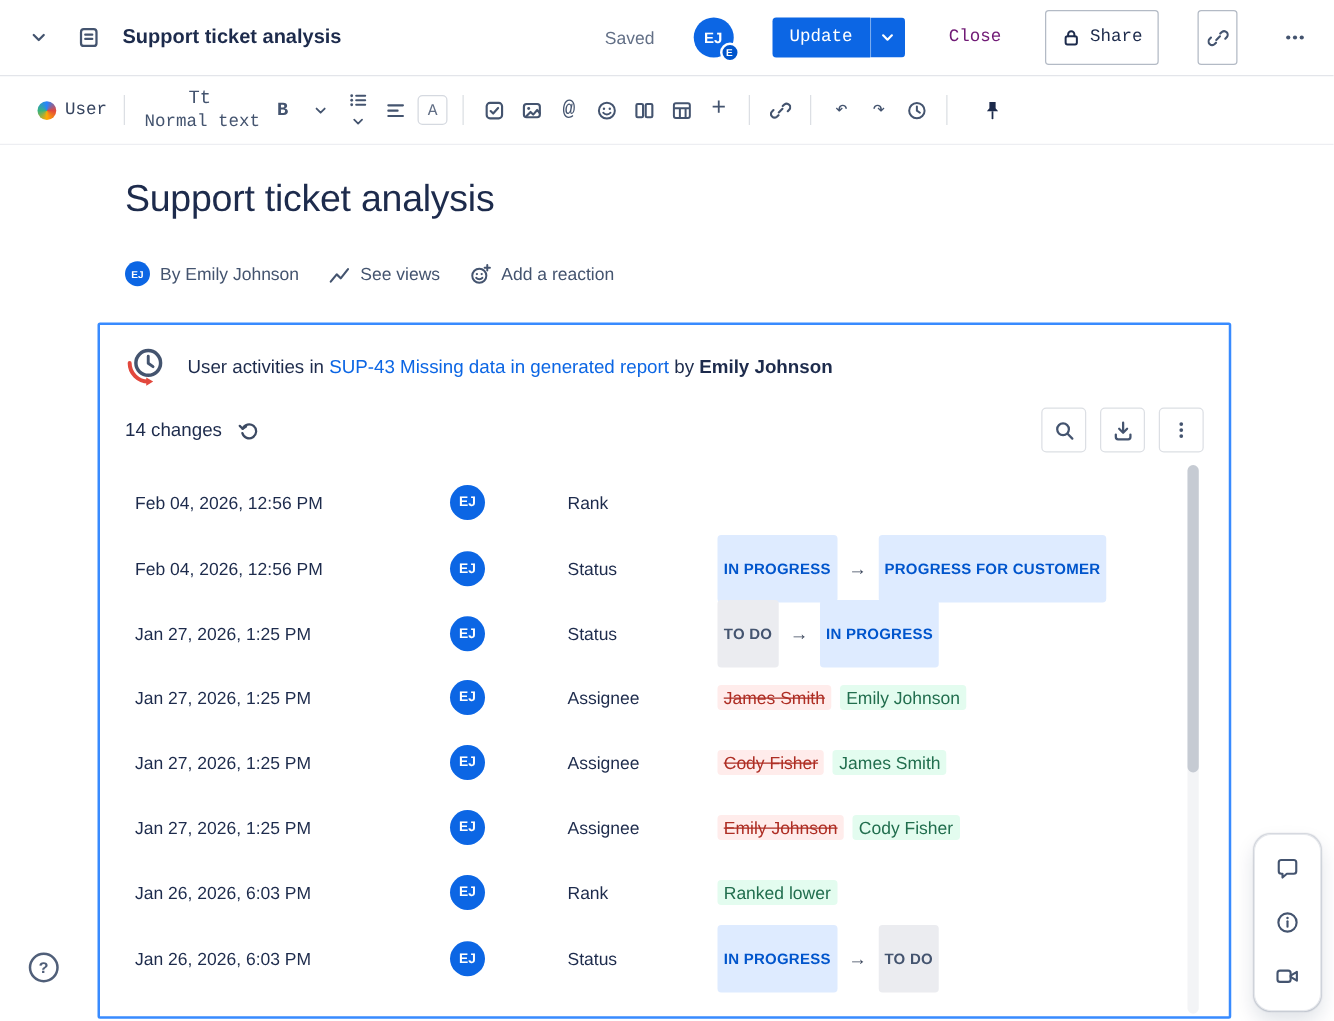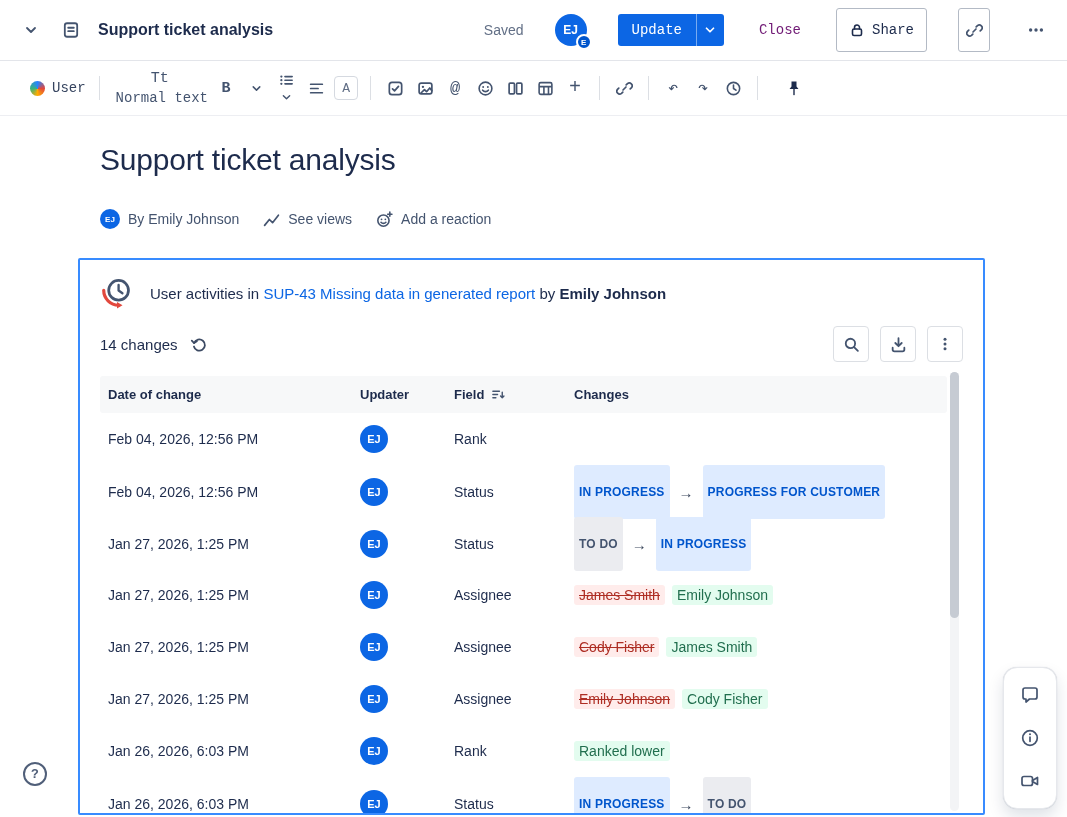--- a/index.html
+++ b/index.html
@@ -369,32 +369,20 @@
         <svg width="16" height="16" viewBox="0 0 16 16" fill="currentColor">
             <circle cx="8" cy="3.2" r="1.5"></circle>
             <circle cx="8" cy="8" r="1.5"></circle>
             <circle cx="8" cy="12.8" r="1.5"></circle>
           </svg>
       </button>
     </div>
   </div>
 
   <div class="table">
-    <div class="thead">
-      <div class="cell">Date of change</div>
-      <div class="cell">Updater</div>
-      <div class="cell">
-        <span>Field</span>
-        <svg class="sort-icon" width="15" height="15" viewBox="0 0 16 16" fill="none" stroke="currentColor" stroke-width="1.5" stroke-linecap="round" stroke-linejoin="round">
-            <path d="M2 4.5h7M2 8h5M2 11.5h3.2"></path>
-            <path d="M12 5.5v6M10.2 9.7l1.8 1.9 1.8-1.9"></path>
-          </svg>
-      </div>
-      <div class="cell">Changes</div>
-    </div>
     <div>
   <div class="trow">
     <div class="cell">Feb 04, 2026, 12:56 PM</div>
     <div class="cell">
             <span class="avatar av28">EJ</span>
           </div>
     <div class="cell">Rank</div>
   </div>
 
   <div class="trow">

